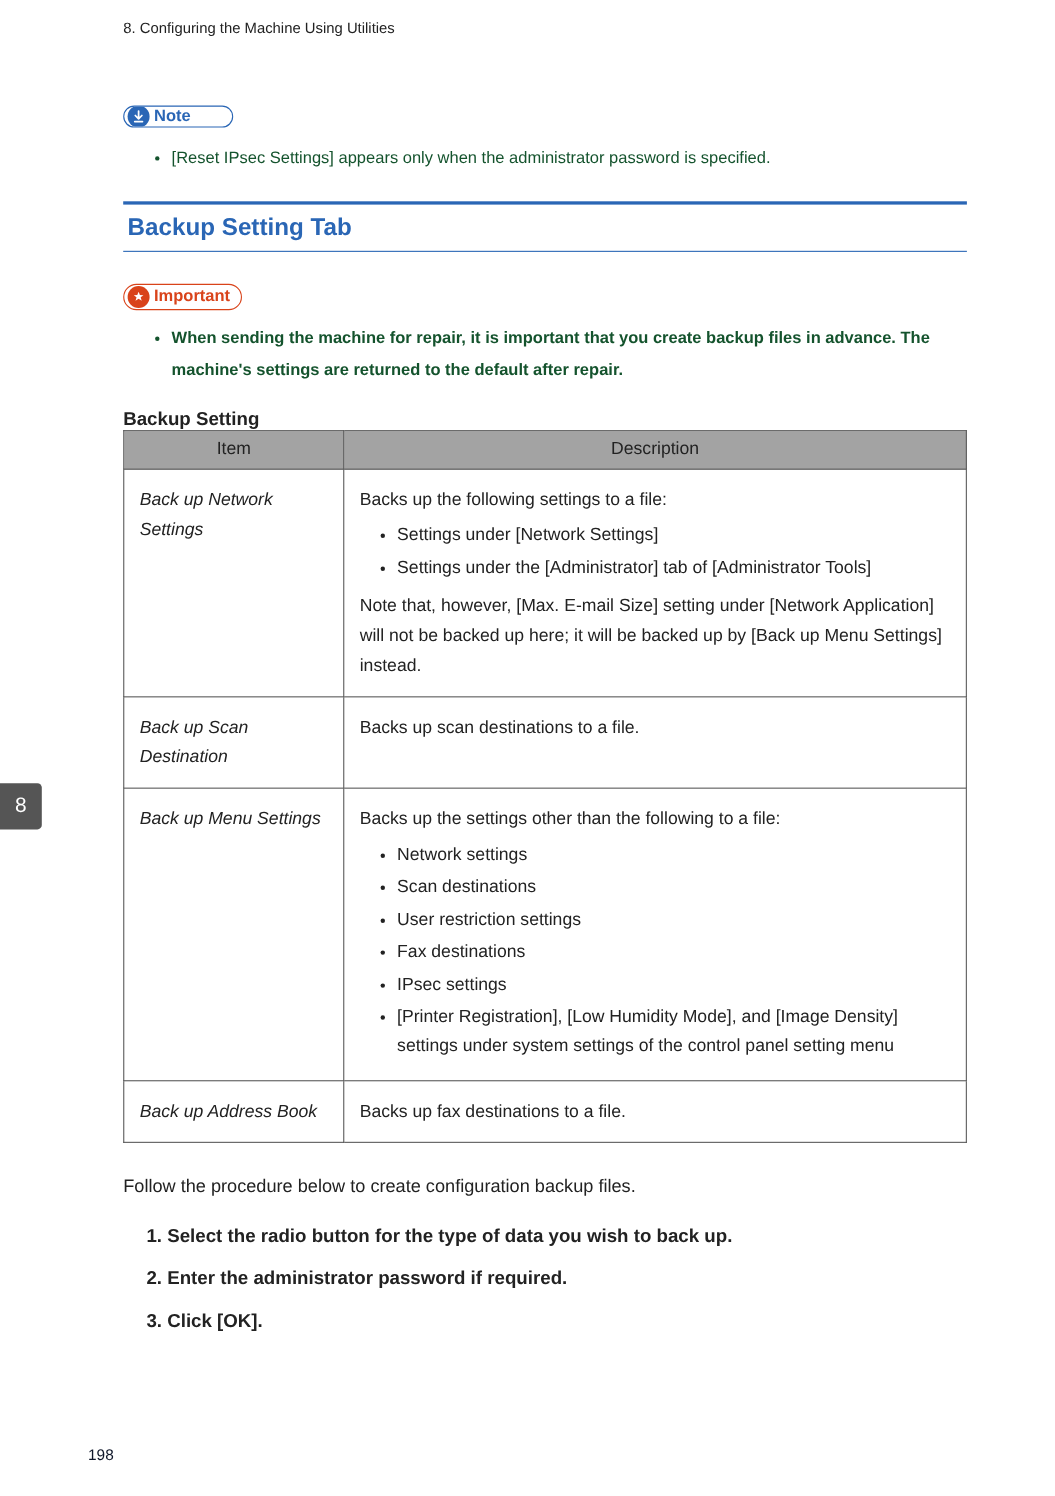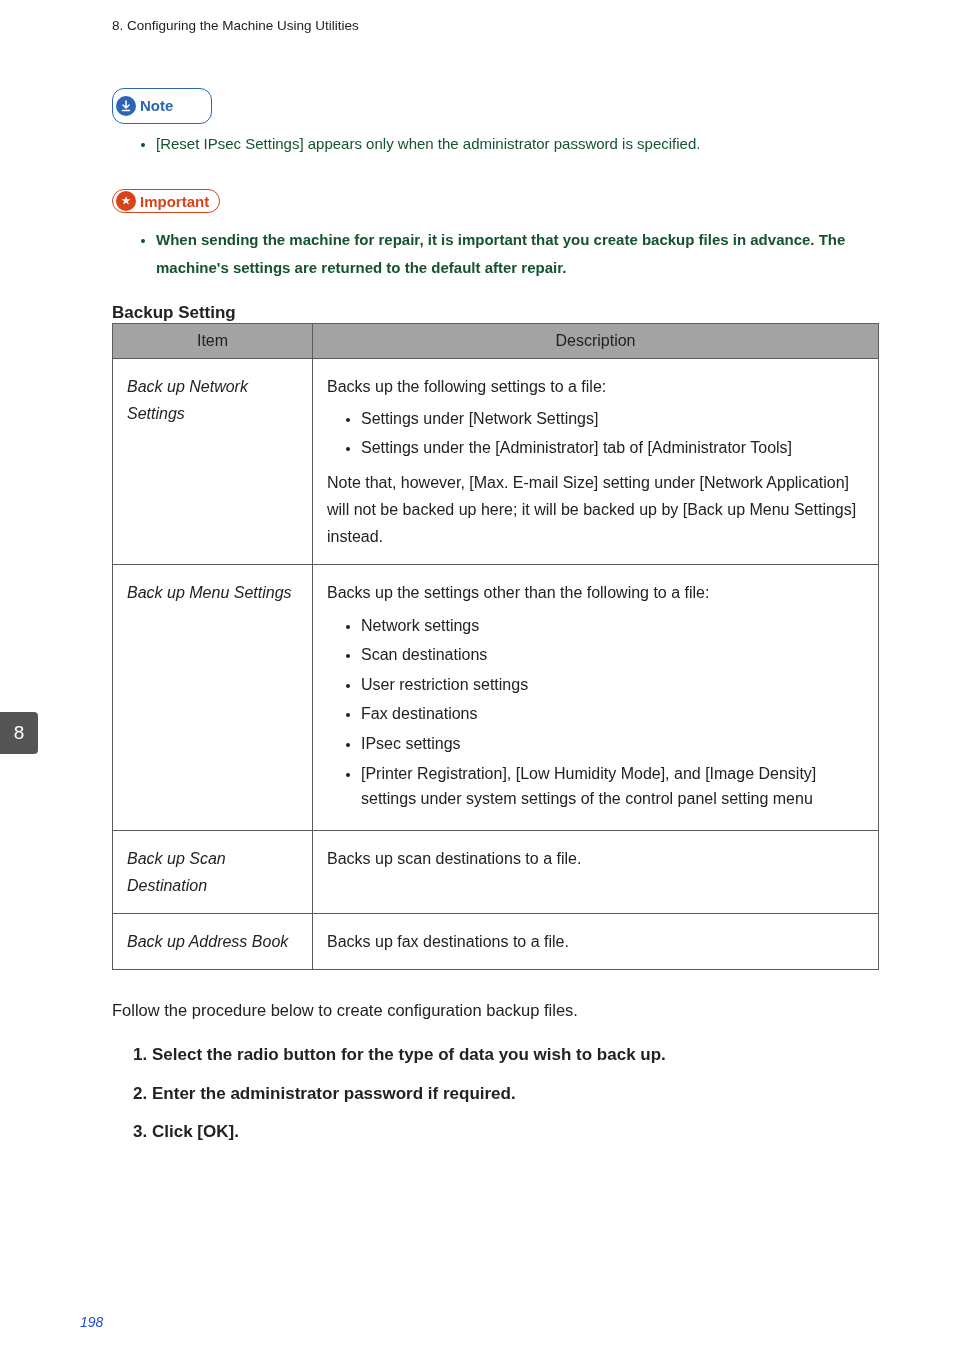--- a/index.html
+++ b/index.html
@@ -37,38 +37,37 @@
   .side-tab span {
     color: #fff;
     font-size: 19px;
     font-weight: 400;
   }
   .page-number {
     position: absolute;
     left: 80px;
     bottom: 30px;
     font-size: 14px;
-    color: #1d4ed8;
-    font-style: italic;
+    color: #0f172a;
   }
 
   
   .callout {
     display: inline-flex;
     align-items: center;
     height: 25px;
     margin-top: 6px;
     margin-bottom: 6px;
   }
   .note-pill {
     display: inline-flex;
     align-items: center;
     border: 1.5px solid #2a66b5;
     border-radius: 12px;
-    height: 36px;
+    height: 20px;
     padding: 0 38px 0 2px;
     position: relative;
     overflow: hidden;
   }
   .note-pill .icon-wrap {
     width: 20px; height: 20px;
     background: #2a66b5;
     border-radius: 50%;
     margin-left: 1px;
     display:flex; align-items:center; justify-content:center;
@@ -216,20 +215,25 @@
         </svg>
       </span>
       <span class="label">Note</span>
     </div>
   </div>
   <ul class="bullet-list">
     <li>[Reset IPsec Settings] appears only when the administrator password is specified.</li>
   </ul>
 
   
+  <div class="section-heading-wrap">
+    <div class="section-rule-top"></div>
+    <div class="section-heading">Backup Setting Tab</div>
+    <div class="section-rule-bottom"></div>
+  </div>
 
   
   <div class="callout">
     <div class="important-pill">
       <span class="icon-wrap">
         <svg width="12" height="12" viewBox="0 0 12 12">
           <path d="M6 1.2 L7.2 4.2 L10.4 4.3 L7.9 6.3 L8.8 9.4 L6 7.6 L3.2 9.4 L4.1 6.3 L1.6 4.3 L4.8 4.2 Z" fill="#fff"></path>
         </svg>
       </span>
       <span class="label">Important</span>
@@ -258,40 +262,40 @@
           <p class="cell-lead">Backs up the following settings to a file:</p>
           <ul class="cell-list">
             <li>Settings under [Network Settings]</li>
             <li>Settings under the [Administrator] tab of [Administrator Tools]</li>
           </ul>
           <p class="cell-note">Note that, however, [Max. E-mail Size] setting under [Network Application] will not be backed up here; it will be backed up by [Back up Menu Settings] instead.</p>
         </td>
       </tr>
 
       <tr>
+        <td class="item-col">Back up Scan Destination</td>
+        <td>Backs up scan destinations to a file.</td>
+      </tr>
+
+      <tr>
         <td class="item-col">Back up Menu Settings</td>
         <td>
           <p class="cell-lead">Backs up the settings other than the following to a file:</p>
           <ul class="cell-list" style="margin-bottom:0;">
             <li>Network settings</li>
             <li>Scan destinations</li>
             <li>User restriction settings</li>
             <li>Fax destinations</li>
             <li>IPsec settings</li>
             <li>[Printer Registration], [Low Humidity Mode], and [Image Density] settings under system settings of the control panel setting menu</li>
           </ul>
         </td>
       </tr>
 
       <tr>
-        <td class="item-col">Back up Scan Destination</td>
-        <td>Backs up scan destinations to a file.</td>
-      </tr>
-
-      <tr>
         <td class="item-col">Back up Address Book</td>
         <td>Backs up fax destinations to a file.</td>
       </tr>
 
     </tbody>
   </table>
 
   <p class="after-table">Follow the procedure below to create configuration backup files.</p>
 
   <ol class="steps">

